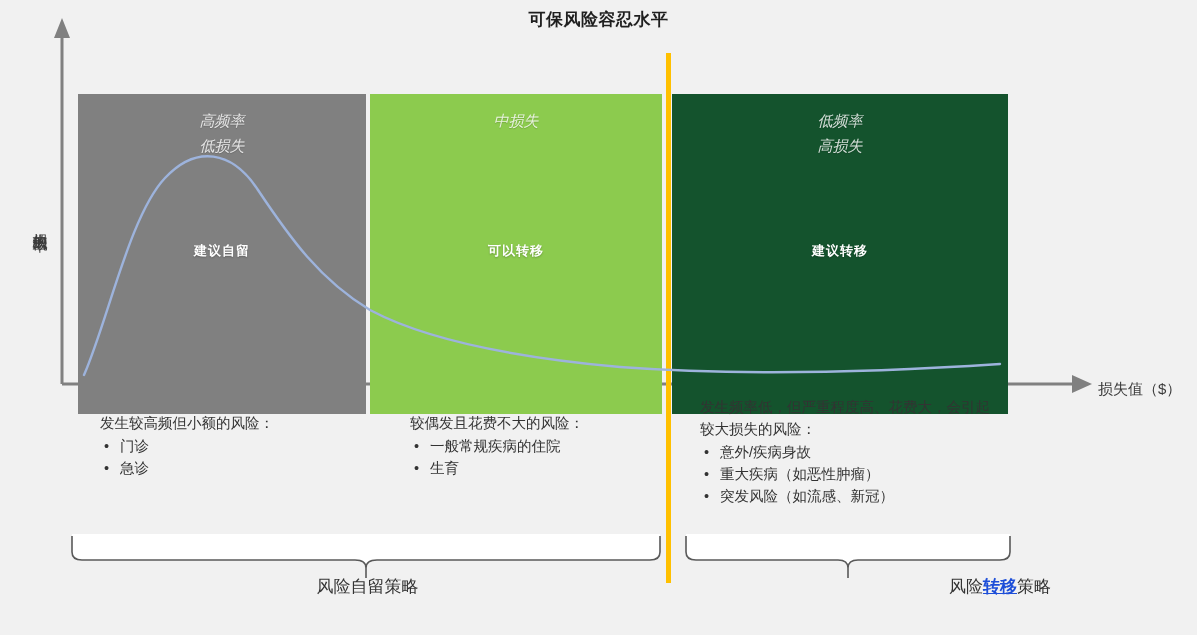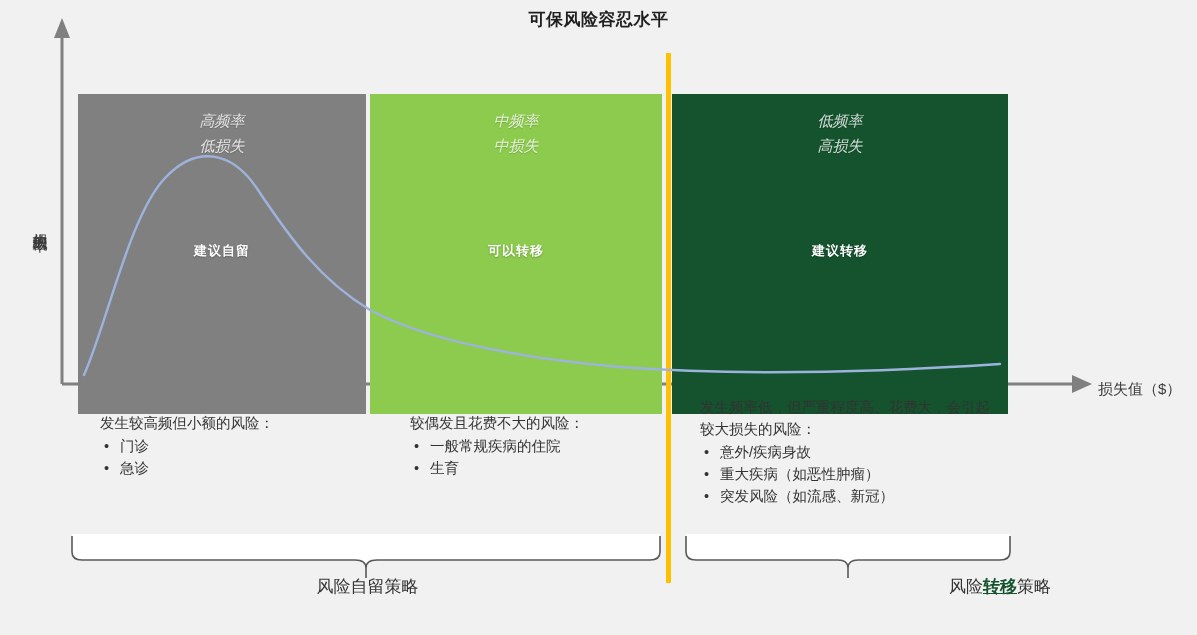--- a/index.html
+++ b/index.html
@@ -91,21 +91,21 @@
   .desc-right{left:700px;top:396px;width:310px;}
 
   
   .brace-svg{position:absolute;left:0;top:0;width:1197px;height:635px;pointer-events:none;}
   .strategy{
     position:absolute;top:575px;
     font-size:17px;color:#333;text-align:center;white-space:nowrap;
   }
   .strategy-left{left:0;width:735px;}
   .strategy-right{left:600px;width:800px;}
-  .hl-red{color:#14532d;font-weight:bold;text-decoration:underline;}
+  .hl-red{color:#1d4ed8;font-weight:bold;text-decoration:underline;}
 </style>
 </head>
 <body>
 
 <div class="canvas">
 
   <div class="title">可保风险容忍水平</div>
 
   <svg class="axis-svg" viewBox="0 0 1197 635">
 
@@ -124,21 +124,20 @@
     <div class="block gray">
       <div class="freq">
         <div>高频率</div>
         <div>低损失</div>
       </div>
       <div class="advice">建议自留</div>
     </div>
 
     <div class="block green">
       <div class="freq">
-        <div>中频率</div>
         <div>中损失</div>
       </div>
       <div class="advice">可以转移</div>
     </div>
 
     <div class="block red">
       <div class="freq">
         <div>低频率</div>
         <div>高损失</div>
       </div>

